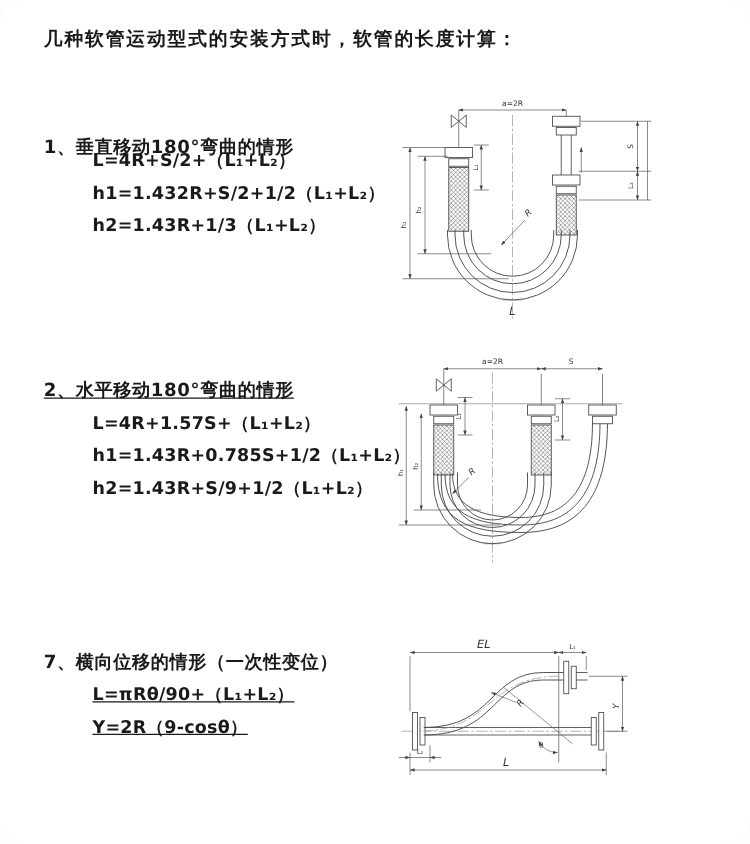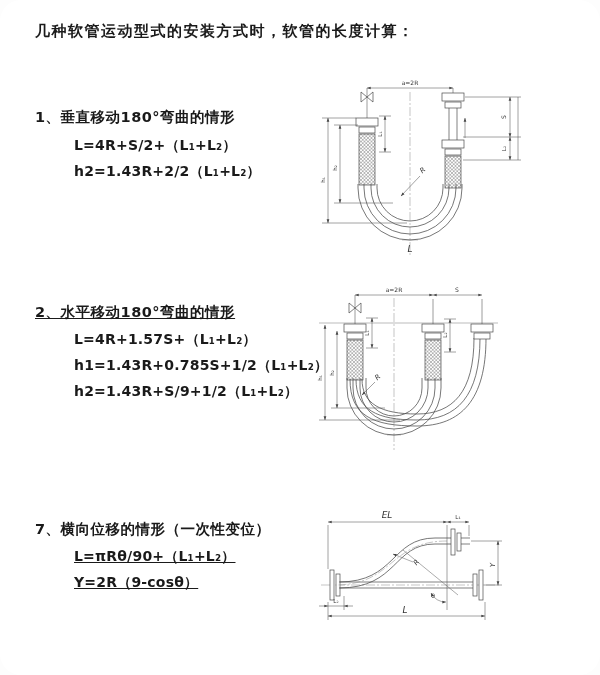--- a/index.html
+++ b/index.html
@@ -18,23 +18,24 @@
   .rlbl{font-size:7px;font-style:italic;}
 </style>
 </head>
 <body>
 
 <div class="page">
 
   <div class="title">几种软管运动型式的安装方式时，软管的长度计算：</div>
 
   <div class="sec-heading" style="top:108px;">1、垂直移动180°弯曲的情形</div>
-  <div class="formulas" style="top:132px;">
+  <div class="formulas" style="top:116px;">
     <div>L=4R+S/2+（L₁+L₂）</div>
-    <div>h2=1.43R+2/2（L₁+L₂）</div>
+    <div>h1=1.432R+S/2+1/2（L₁+L₂）</div>
+    <div>h2=1.43R+1/3（L₁+L₂）</div>
   </div>
 
   <div class="sec-heading" style="top:303px;text-decoration:underline;">2、水平移动180°弯曲的情形</div>
   <div class="formulas" style="top:326px;">
     <div>L=4R+1.57S+（L₁+L₂）</div>
     <div>h1=1.43R+0.785S+1/2（L₁+L₂）</div>
     <div>h2=1.43R+S/9+1/2（L₁+L₂）</div>
   </div>
 
   <div class="sec-heading" style="top:520px;">7、横向位移的情形（一次性变位）</div>

